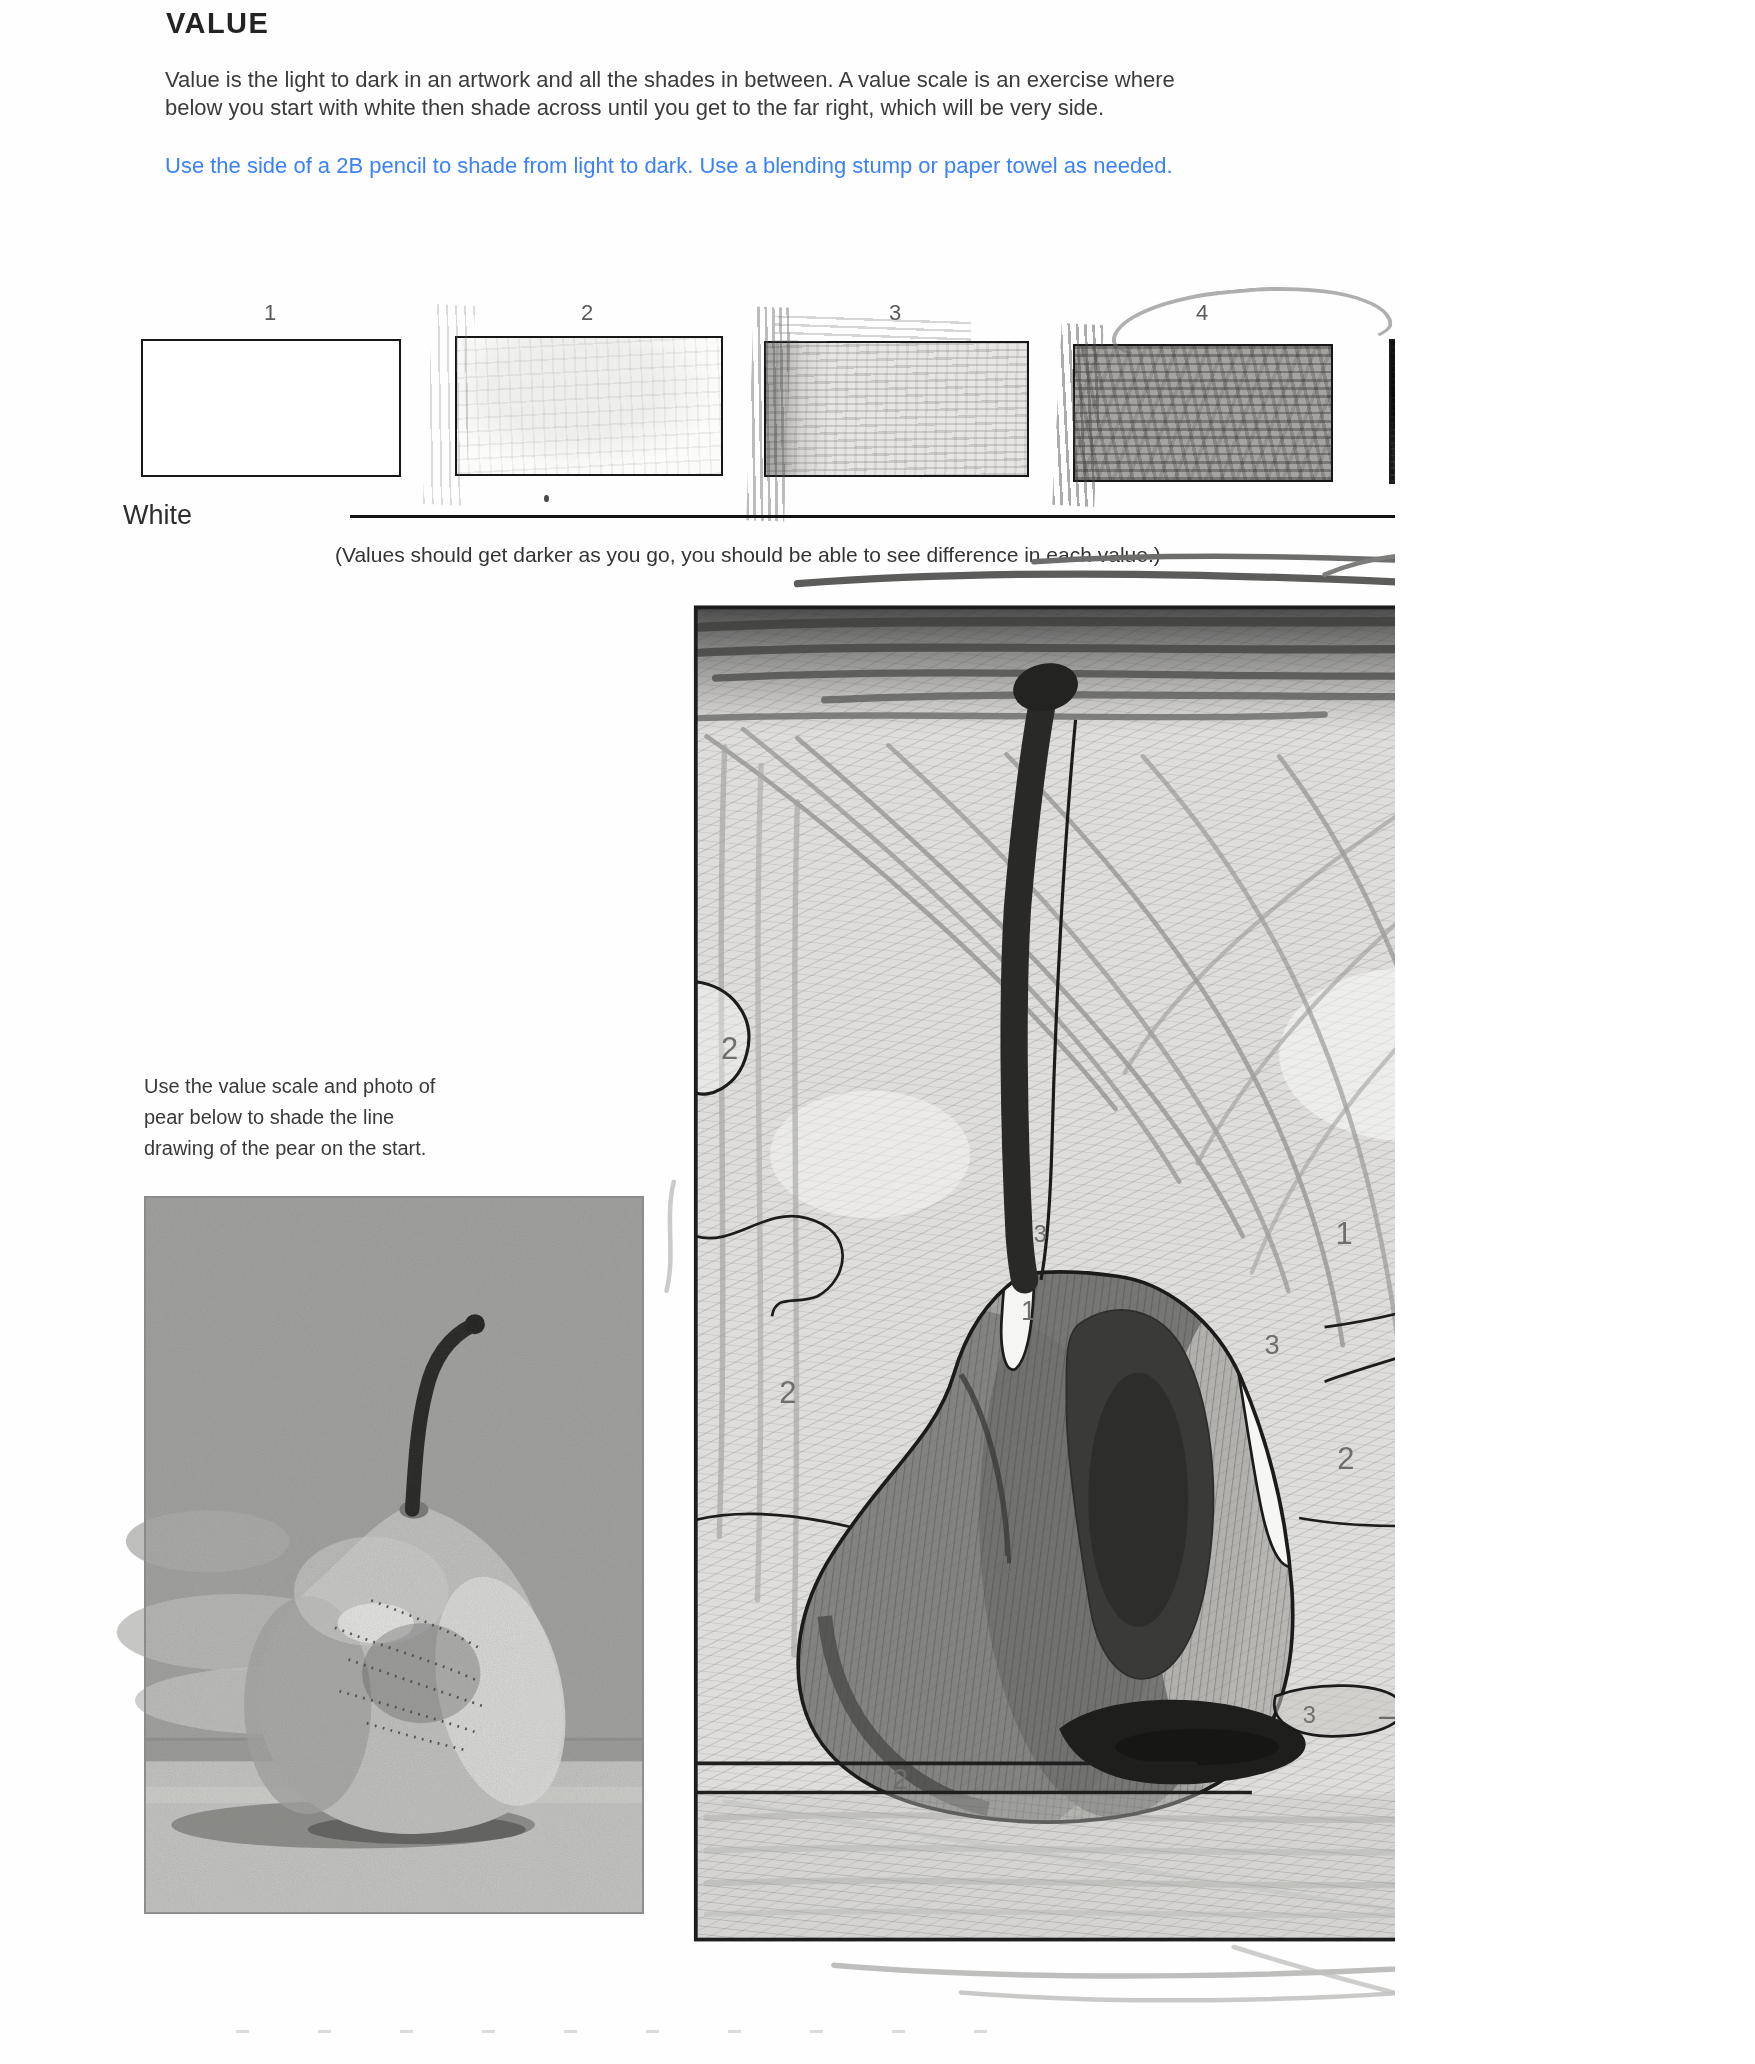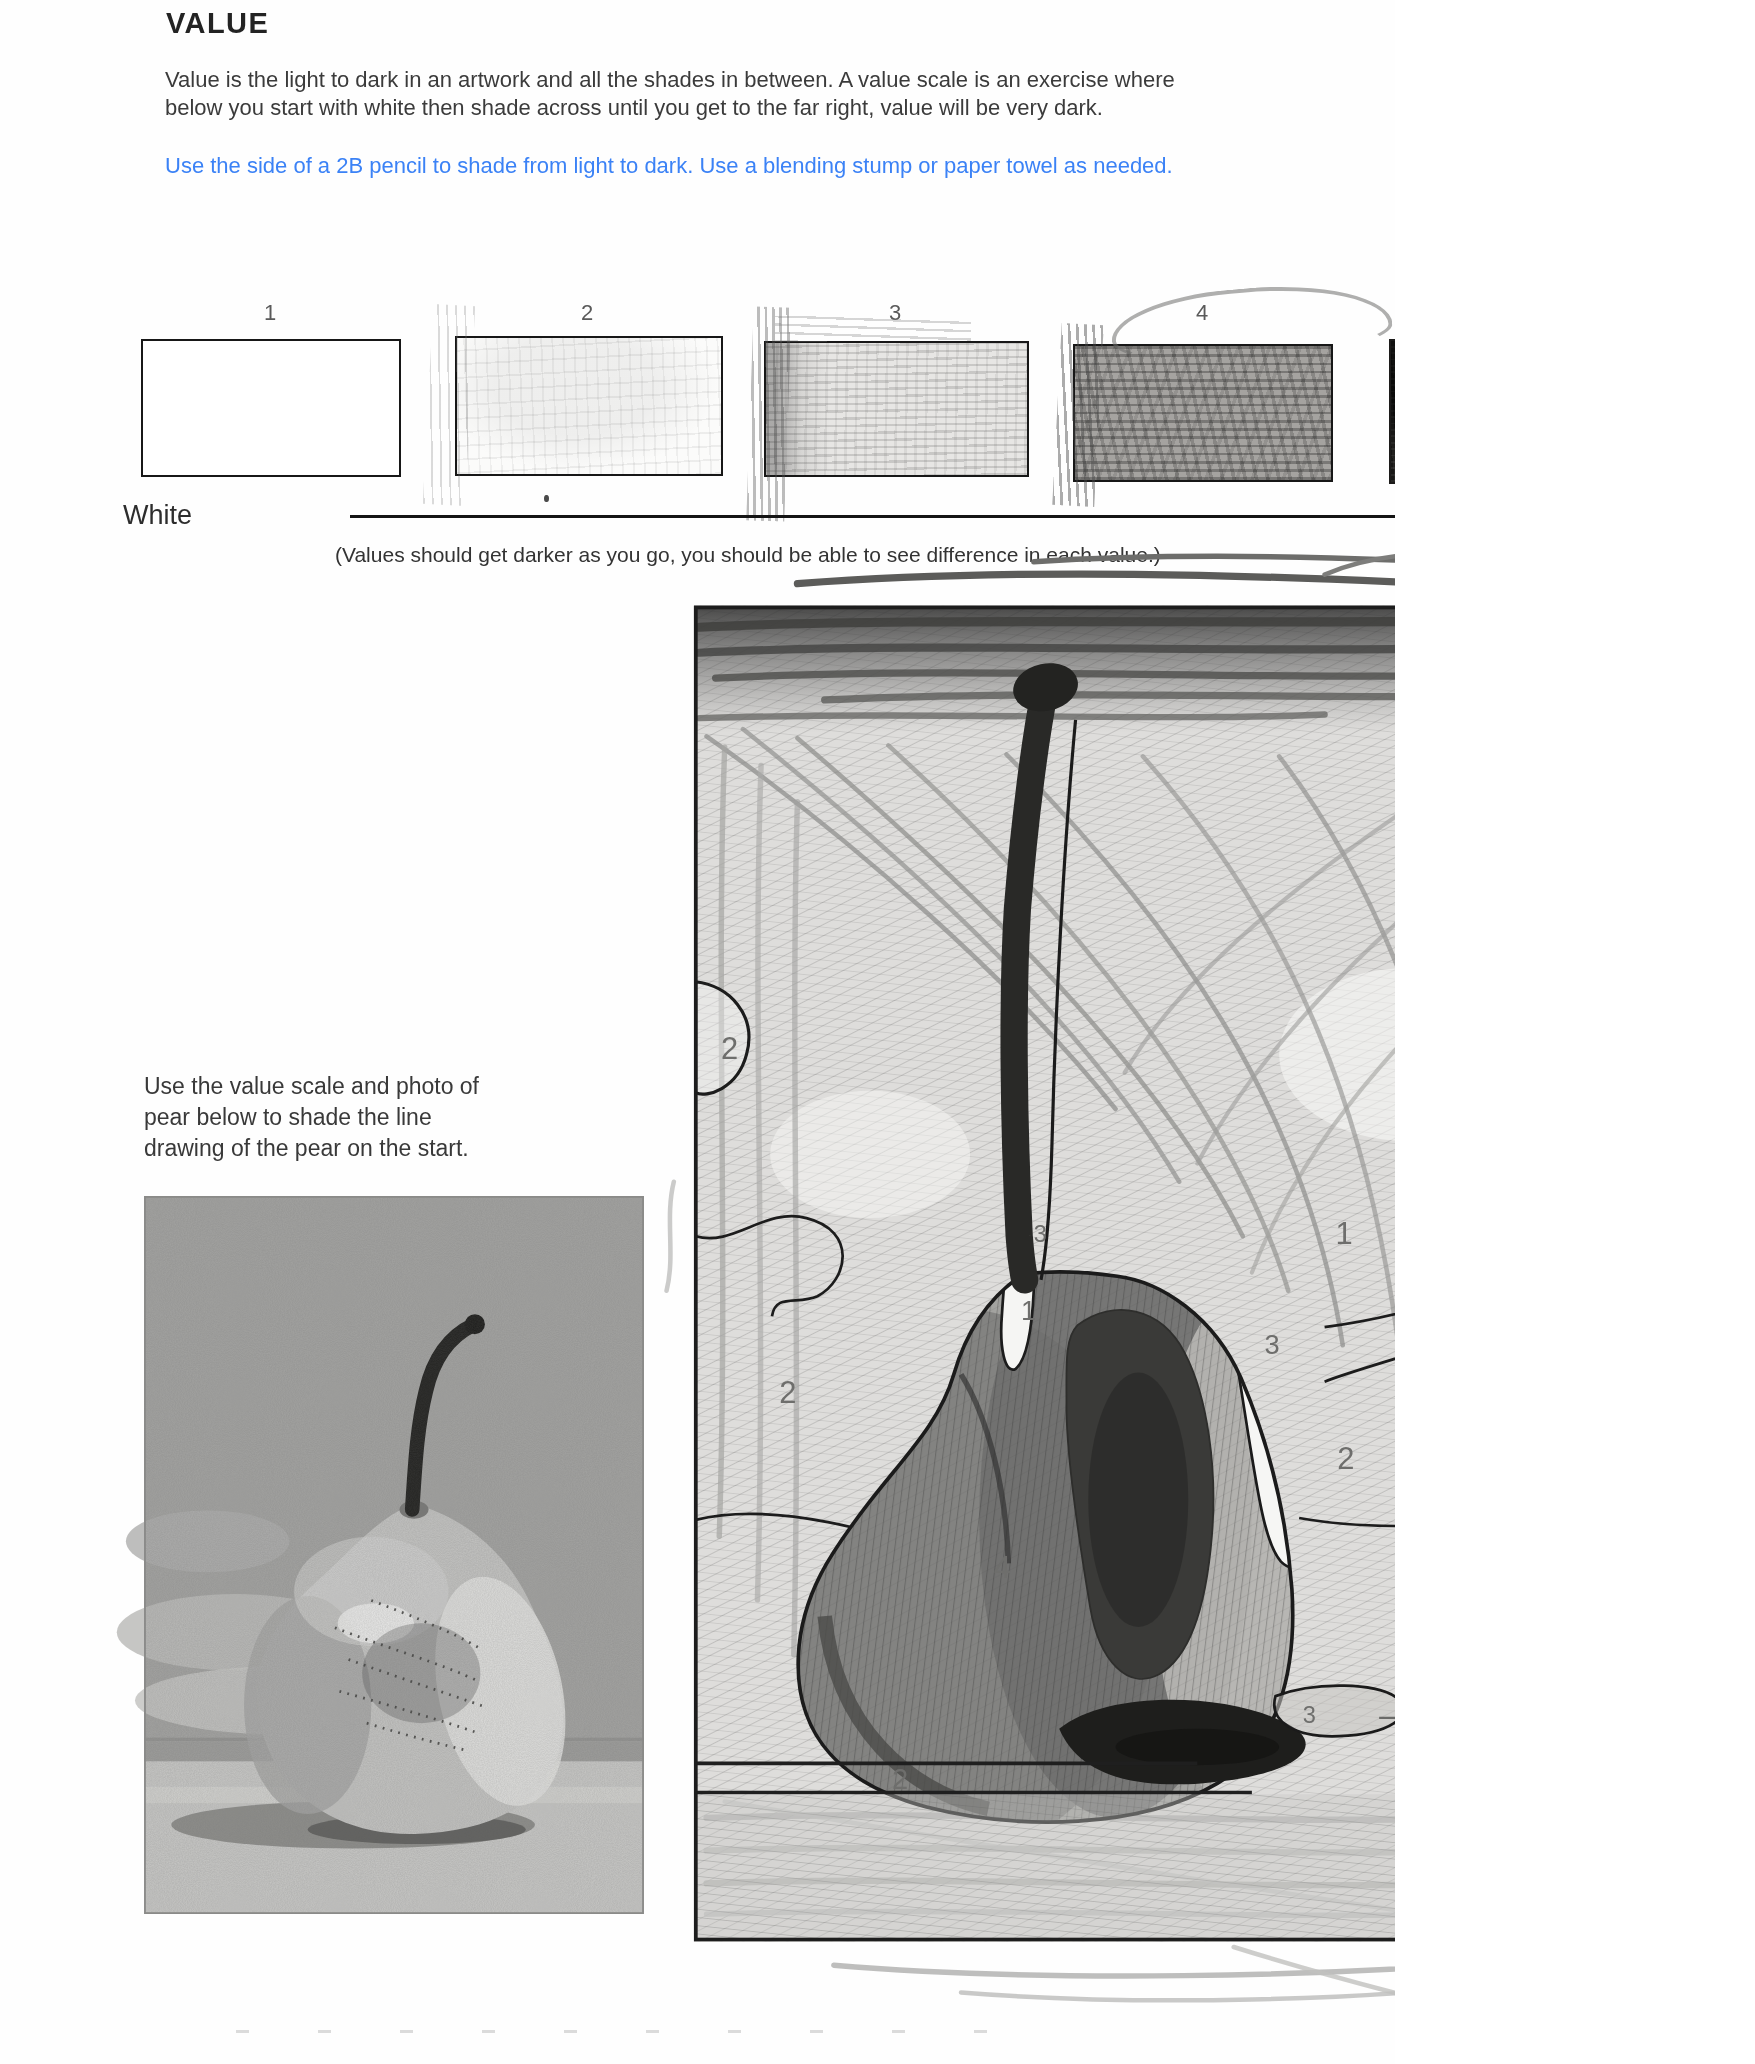--- a/index.html
+++ b/index.html
@@ -58,36 +58,36 @@
       box-shadow:0 87px 0 -5.5px #343330, 1.8px 162px 0 -3.6px #2b2a28;}
   .b5::after{content:"";position:absolute;left:7.3px;bottom:-13.6px;width:93%;height:17.3px;
       background:#262523;border-radius:40% 60% 50% 50%/80% 60% 90% 70%;}
   .scale-arrow{left:350px;top:515px;width:1082px;height:0;border-top:3.2px solid #141414;}
   .scale-arrow::after{content:"";position:absolute;right:-19px;top:-11px;width:0;height:0;
       border-left:21px solid #141414;border-top:9px solid transparent;border-bottom:9px solid transparent;}
   .pencil-dot{left:544px;top:495px;width:4.5px;height:7.3px;background:#4a4a4a;border-radius:50%;}
   .white-label{left:123px;top:500px;font-size:27px;color:#2d2d2d;}
   .dark-label{left:1454px;top:502px;font-size:24.5px;color:#2d2d2d;}
   .caption{left:335px;top:543px;font-size:21px;color:#333333;}
-  .pear-instr{left:144px;top:1071px;font-size:23px;line-height:31px;color:#393939;}
+  .pear-instr{left:144px;top:1071px;font-size:20px;line-height:31px;color:#393939;}
   svg{overflow:visible;display:block;}
   .vlabel{font-family:"Liberation Sans",sans-serif;fill:#6e6e6c;}
   .bottom-marks{left:236px;top:2030px;width:818px;height:2.7px;opacity:.35;
       background:repeating-linear-gradient(90deg,#9a9a9a 0 12.7px, transparent 12.7px 82px);}
 </style>
 </head>
 <body>
 
 <div class="page">
 
   <div class="abs title">VALUE</div>
 
   <div class="abs intro">
     <div>Value is the light to dark in an artwork and all the shades in between. A value scale is an exercise where</div>
-    <div>below you start with white then shade across until you get to the far right, value will be very dark.</div>
+    <div>below you start with white then shade across until you get to the far right, which will be very side.</div>
   </div>
 
   <div class="abs instr">Use the side of a 2B pencil to shade from light to dark. Use a blending stump or paper towel as needed.</div>
 
   <div class="scale-numbers" id="scale-numbers">
       <span>1</span>
       <span>2</span>
       <span>3</span>
       <span>4</span>
       <span>5</span>

